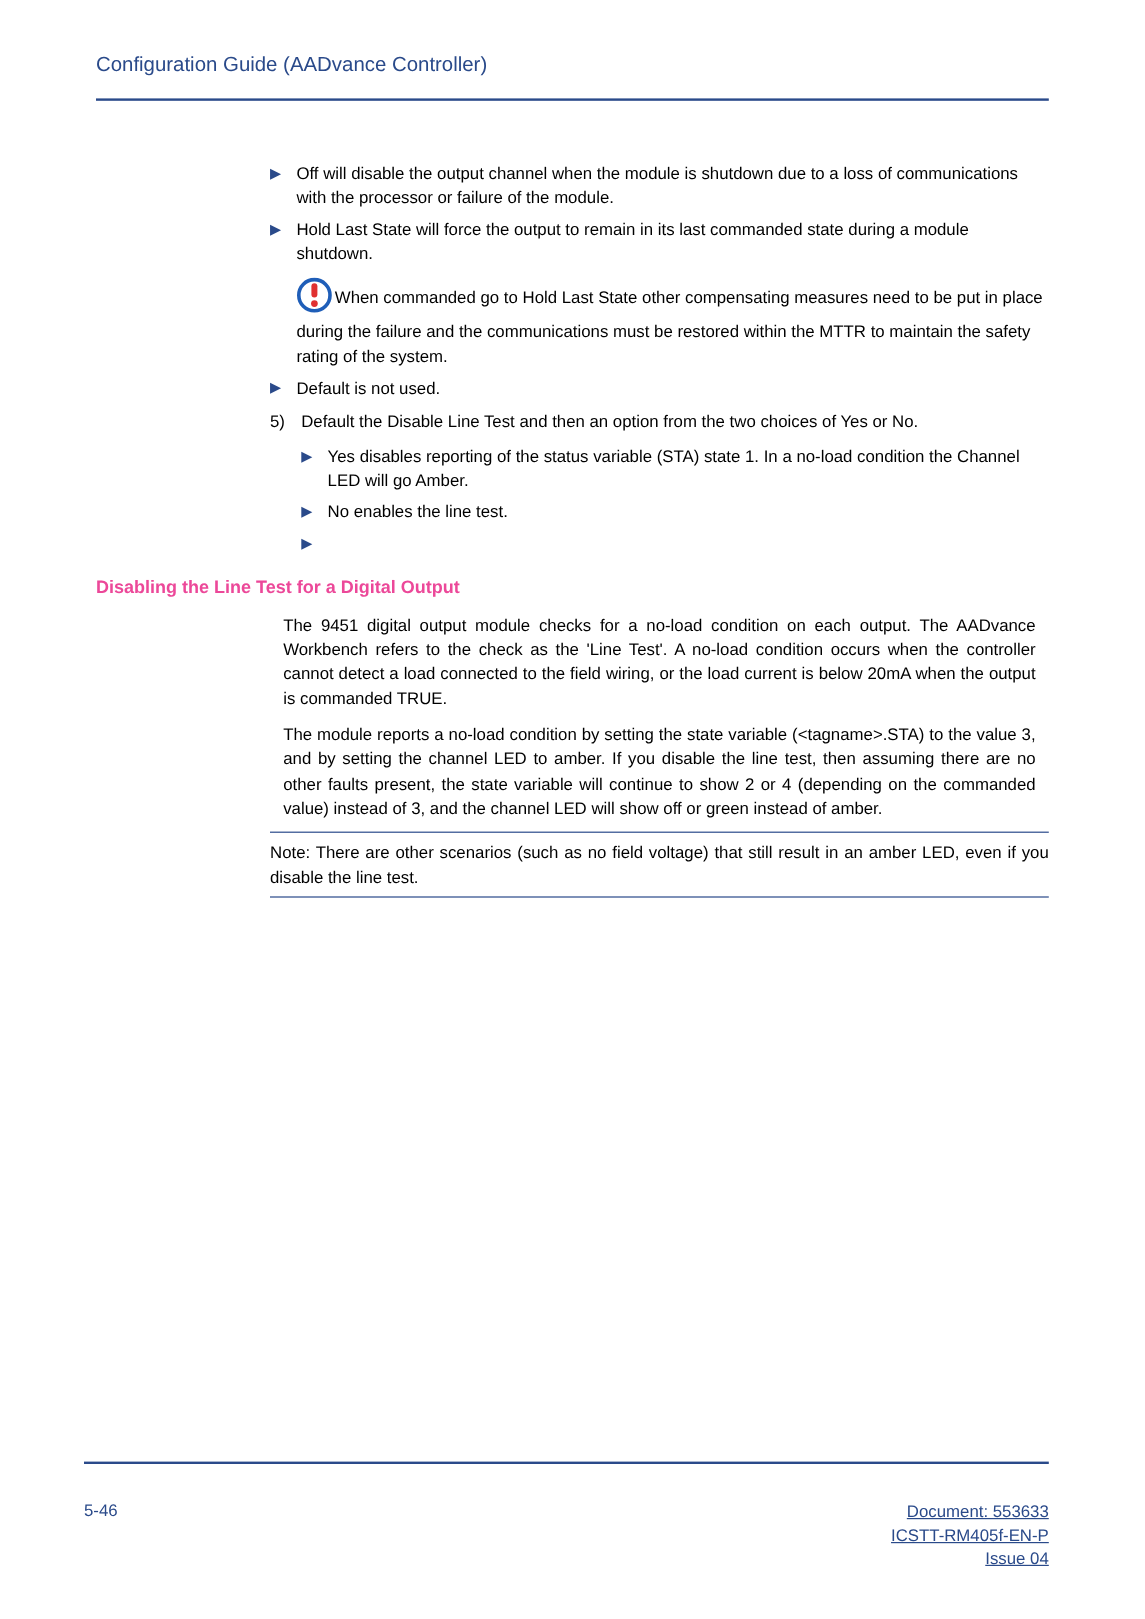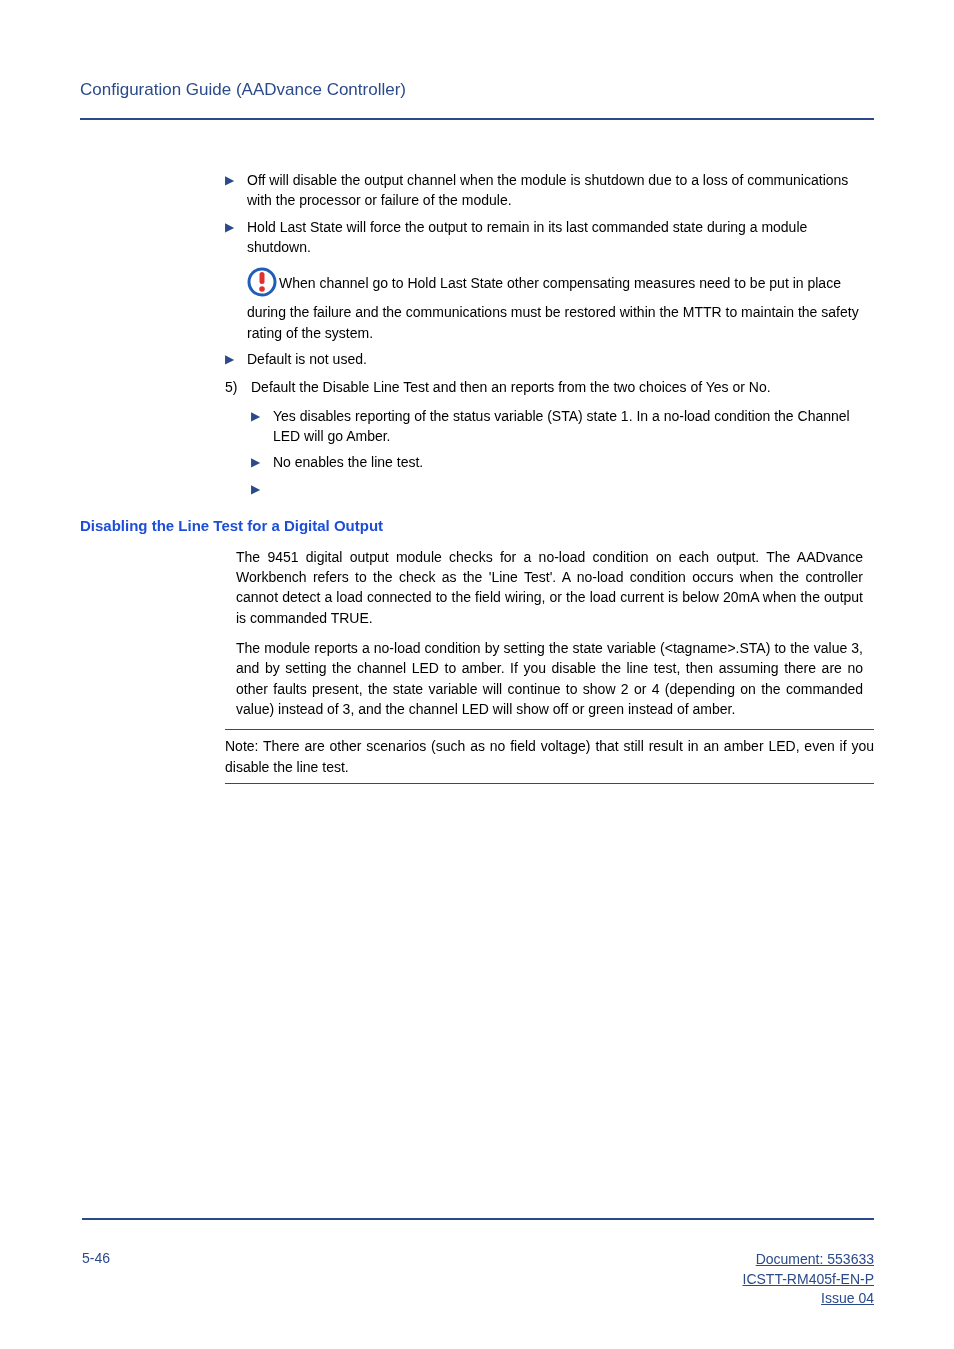--- a/index.html
+++ b/index.html
@@ -4,21 +4,21 @@
 <style>
   body {
     margin: 0;
     padding: 0;
     font-family: Arial, 'Segoe UI', sans-serif;
     background: #fff;
     color: #000;
     width: 954px;
   }
   .page {
-    padding: 80px 80px 40px 80px;
+    padding: 44px 80px 40px 80px;
     box-sizing: border-box;
     min-height: 1349px;
     position: relative;
   }
   .header-title {
     color: #2a4a8a;
     font-size: 17px;
     margin-bottom: 18px;
     font-weight: normal;
   }
@@ -54,38 +54,38 @@
   .numlist .text { flex:1; }
   .warn-wrap {
     margin-top: 10px;
   }
   .warn-icon {
     display: inline-block;
     vertical-align: middle;
     margin-right: 2px;
   }
   .subheading {
-    color: #1d4ed8;
+    color: #ec4899;
     font-weight: bold;
     font-size: 15px;
     margin: 16px 0 10px -145px;
   }
   .para {
     margin: 10px 11px;
     text-align: justify;
   }
   .note-rule {
     border: none;
     border-top: 1px solid #2a4a8a;
     margin: 6px 0;
   }
   .footer {
     position: absolute;
     bottom: 40px;
-    left: 82px;
+    left: 70px;
     right: 80px;
   }
   .footer-rule {
     border: none;
     border-top: 2px solid #2a4a8a;
     margin-bottom: 30px;
   }
   .footer-row {
     display: flex;
     justify-content: space-between;
@@ -113,33 +113,33 @@
       <span class="arrow">▶</span>
       <span class="text">
         <b>Hold Last State</b><span> will force the output to remain in its last commanded state during a module shutdown.</span>
         <div class="warn-wrap">
           <span class="warn-icon">
             <svg width="30" height="30" viewBox="0 0 30 30">
               <circle cx="15" cy="15" r="13" fill="none" stroke="#1f5eb8" stroke-width="3"></circle>
               <rect x="12.5" y="5" width="5" height="12" rx="2.5" fill="#e03030"></rect>
               <circle cx="15" cy="22" r="2.8" fill="#e03030"></circle>
             </svg>
-          </span><span>When channel go to </span><b>Hold Last State</b><span> other compensating measures need to be put in place during the failure and the communications must be restored within the MTTR to maintain the safety rating of the system.</span>
+          </span><span>When commanded go to </span><b>Hold Last State</b><span> other compensating measures need to be put in place during the failure and the communications must be restored within the MTTR to maintain the safety rating of the system.</span>
         </div>
       </span>
     </div>
 
     <div class="bullet-block">
       <span class="arrow">▶</span>
       <span class="text"><b>Default</b><span> is not used.</span></span>
     </div>
 
     <div class="numlist">
       <span class="num">5)</span>
-      <span class="text"><span>Default the </span><b>Disable Line Test</b><span> and then an reports from the two choices of </span><b>Yes</b><span> or </span><b>No.</b></span>
+      <span class="text"><span>Default the </span><b>Disable Line Test</b><span> and then an option from the two choices of </span><b>Yes</b><span> or </span><b>No.</b></span>
     </div>
 
     <div class="nested">
       <div class="bullet-block">
         <span class="arrow">▶</span>
         <span class="text"><b>Yes</b><span> disables reporting of the status variable (STA) state 1. In a no-load condition the Channel LED will go Amber.</span></span>
       </div>
       <div class="bullet-block">
         <span class="arrow">▶</span>
         <span class="text"><b>No</b><span> enables the line test.</span></span>

